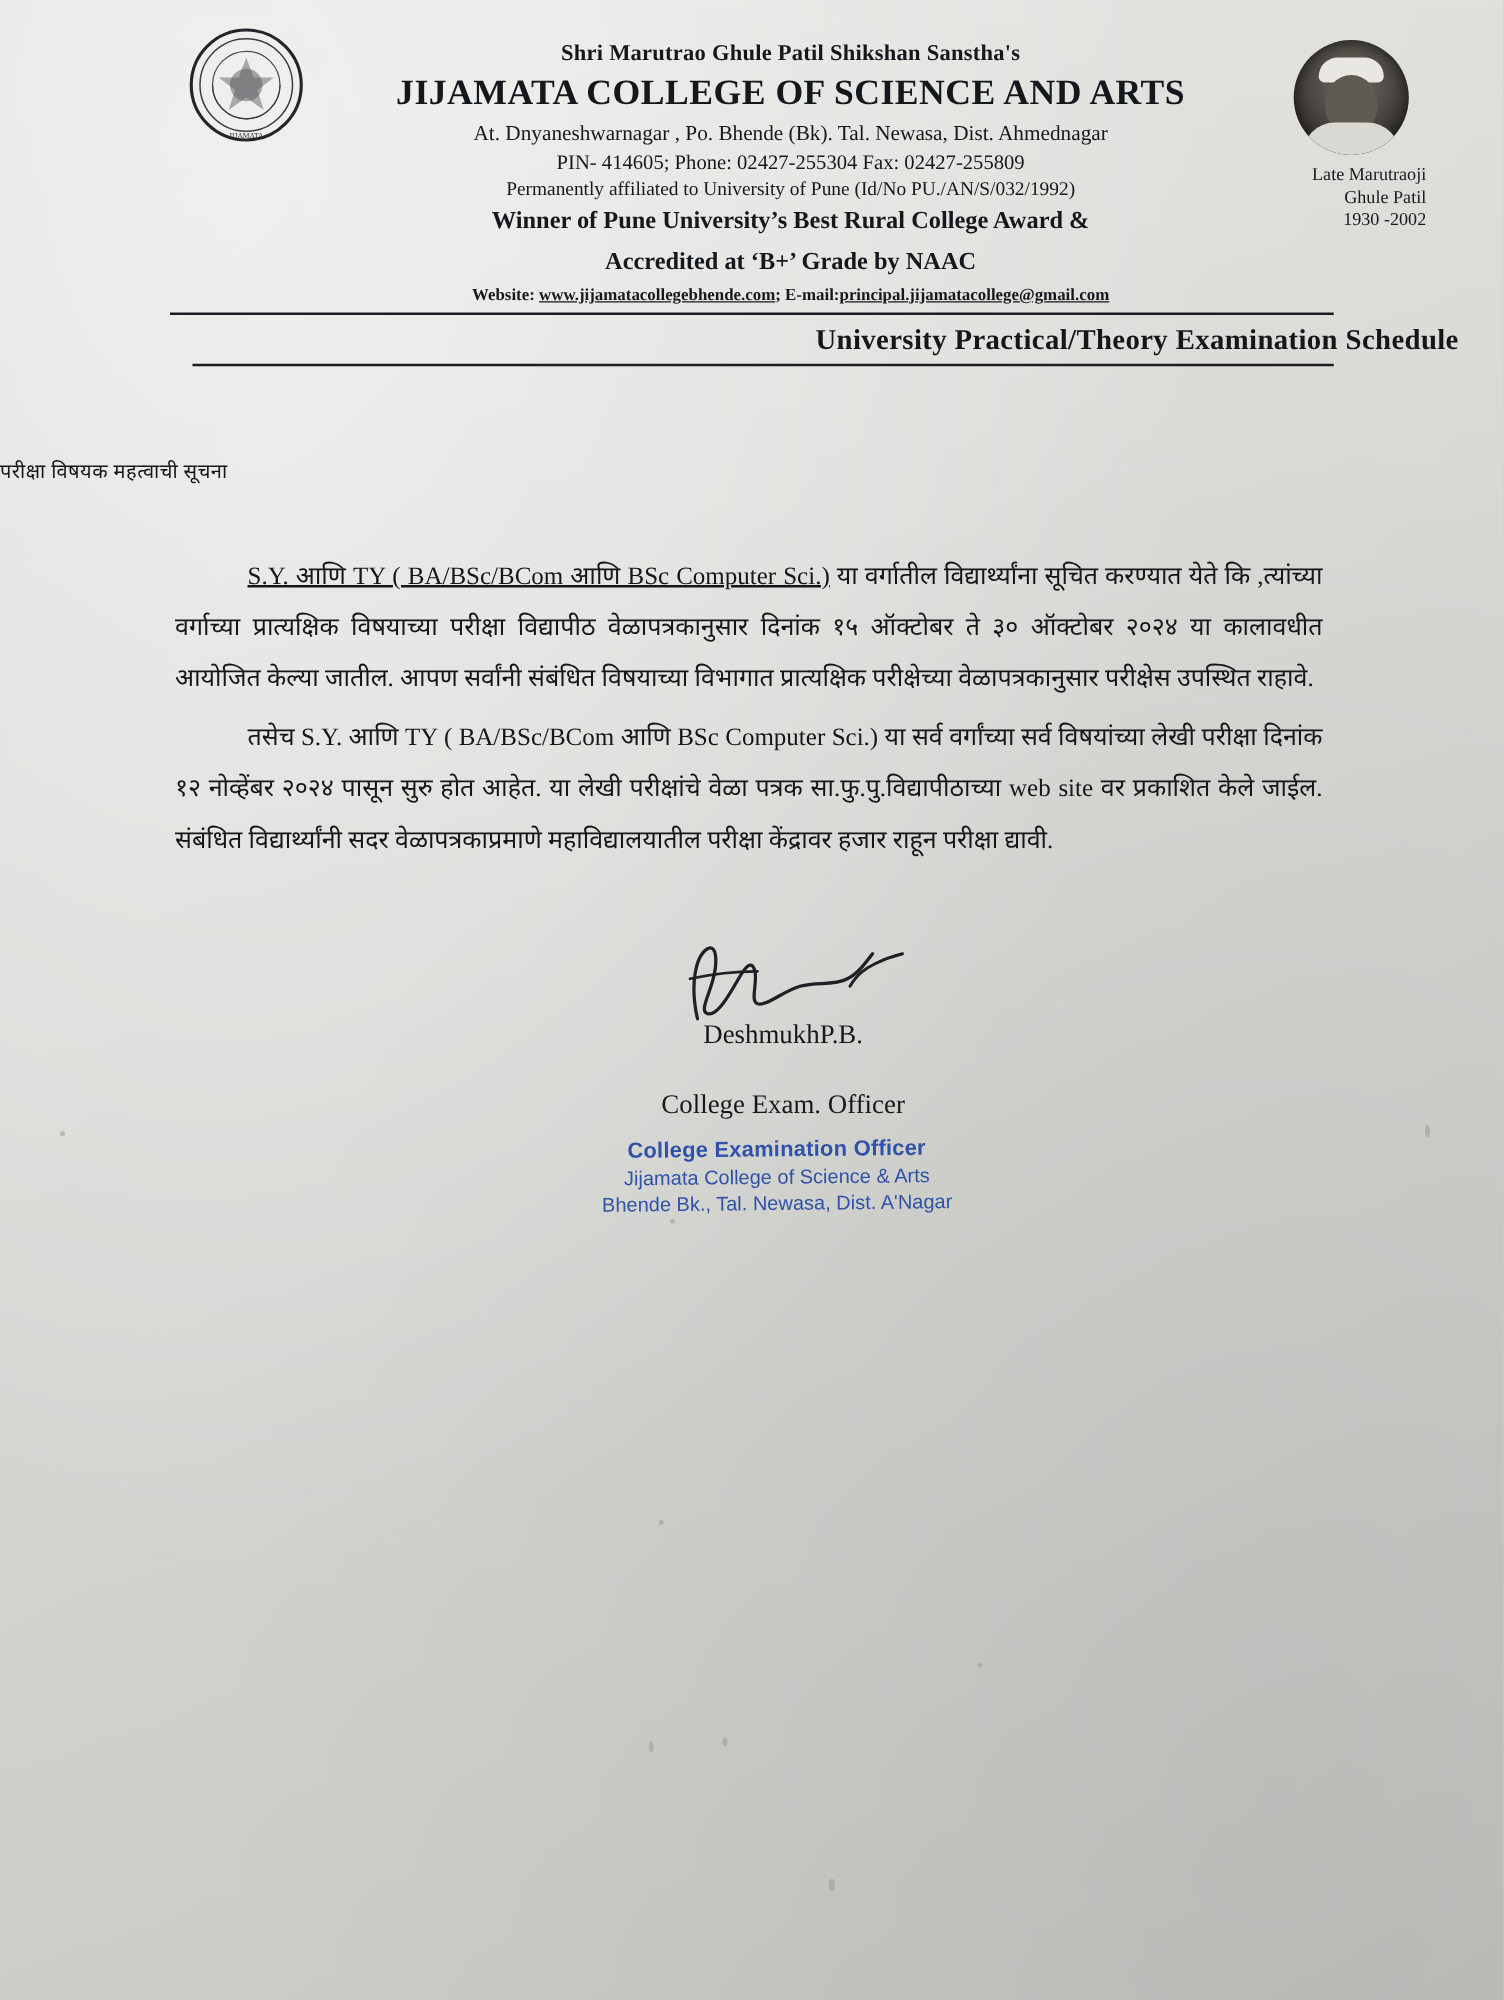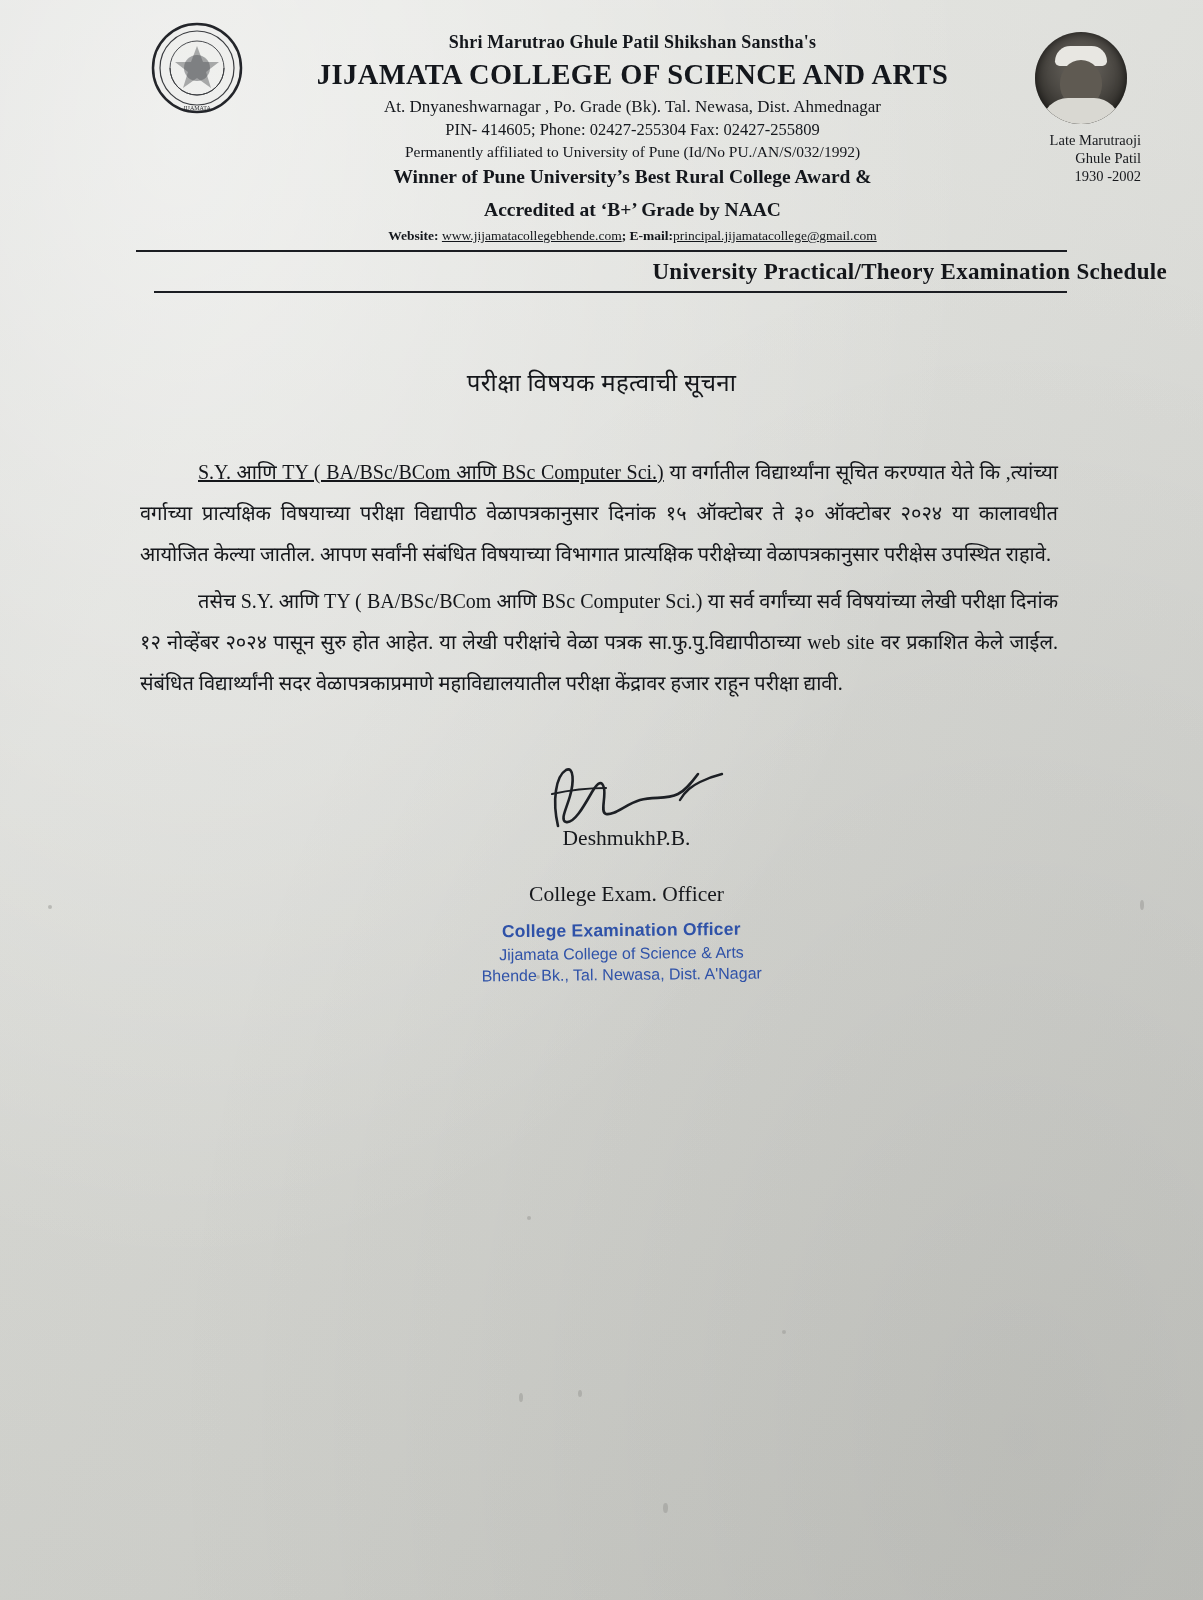--- a/index.html
+++ b/index.html
@@ -91,21 +91,21 @@
   .naac {
     font-size: 19.5px;
     font-weight: bold;
     margin-top: 11px;
   }
   .weburl {
     font-size: 13.5px;
     font-weight: bold;
     margin-top: 7px;
   }
-  .weburl .u { text-decoration: underline; font-weight: normal; }
+  .weburl .u { text-decoration: underline; font-weight: bold; }
 
   .founder {
     width: 120px;
     flex: 0 0 auto;
     text-align: right;
     margin-right: 22px;
     margin-top: 18px;
   }
   .founder-photo {
     width: 92px;
@@ -171,22 +171,21 @@
     margin: 7px 0 6px 0;
     color: #14161a;
   }
   .rule-bot {
     border-top: 2px solid #1b1d22;
     margin: 0 100px 0 118px;
   }
 
   
   .notice-title {
-    text-align: center;
-    font-size: 24px;
+    font-size: 16px;
     margin-top: 72px;
     color: #14161a;
     letter-spacing: .4px;
   }
   .body-wrap {
     margin: 54px 145px 0 140px;
     color: #14161a;
   }
   .para {
     font-size: 20px;
@@ -260,21 +259,21 @@
           <path d="M47 24 L53 40 L69 40 L56 50 L61 66 L47 56 L33 66 L38 50 L25 40 L41 40 Z" fill="#6b6d70" opacity=".55"></path>
           <circle cx="47" cy="46" r="13" fill="#55575b" opacity=".5"></circle>
           <path d="M20 46 a27 27 0 0 0 54 0" fill="none" stroke="#3a3c40" stroke-width="1"></path>
           <text x="47" y="88" font-size="6" text-anchor="middle" fill="#2c2e32" font-family="Liberation Serif, serif">JIJAMATA</text>
         </svg>
       </div>
 
       <div class="head-center">
         <div class="sanstha">Shri Marutrao Ghule Patil Shikshan Sanstha's</div>
         <div class="college-name">JIJAMATA COLLEGE OF SCIENCE AND ARTS</div>
-        <div class="addr1">At. Dnyaneshwarnagar , Po.  Grade (Bk).   Tal. Newasa, Dist. Ahmednagar</div>
+        <div class="addr1">At. Dnyaneshwarnagar , Po.  Bhende (Bk).   Tal. Newasa, Dist. Ahmednagar</div>
         <div class="addr2">PIN- 414605; Phone: 02427-255304 Fax: 02427-255809</div>
         <div class="affil">Permanently affiliated to University of Pune (Id/No PU./AN/S/032/1992)</div>
         <div class="award">Winner of Pune University’s Best Rural College Award &amp;</div>
         <div class="naac">Accredited at ‘B+’ Grade by NAAC</div>
         <div class="weburl">
           <span>Website:</span>
           <span class="u">www.jijamatacollegebhende.com</span><span>; E-mail:</span><span class="u">principal.jijamatacollege@gmail.com</span>
         </div>
       </div>
 

